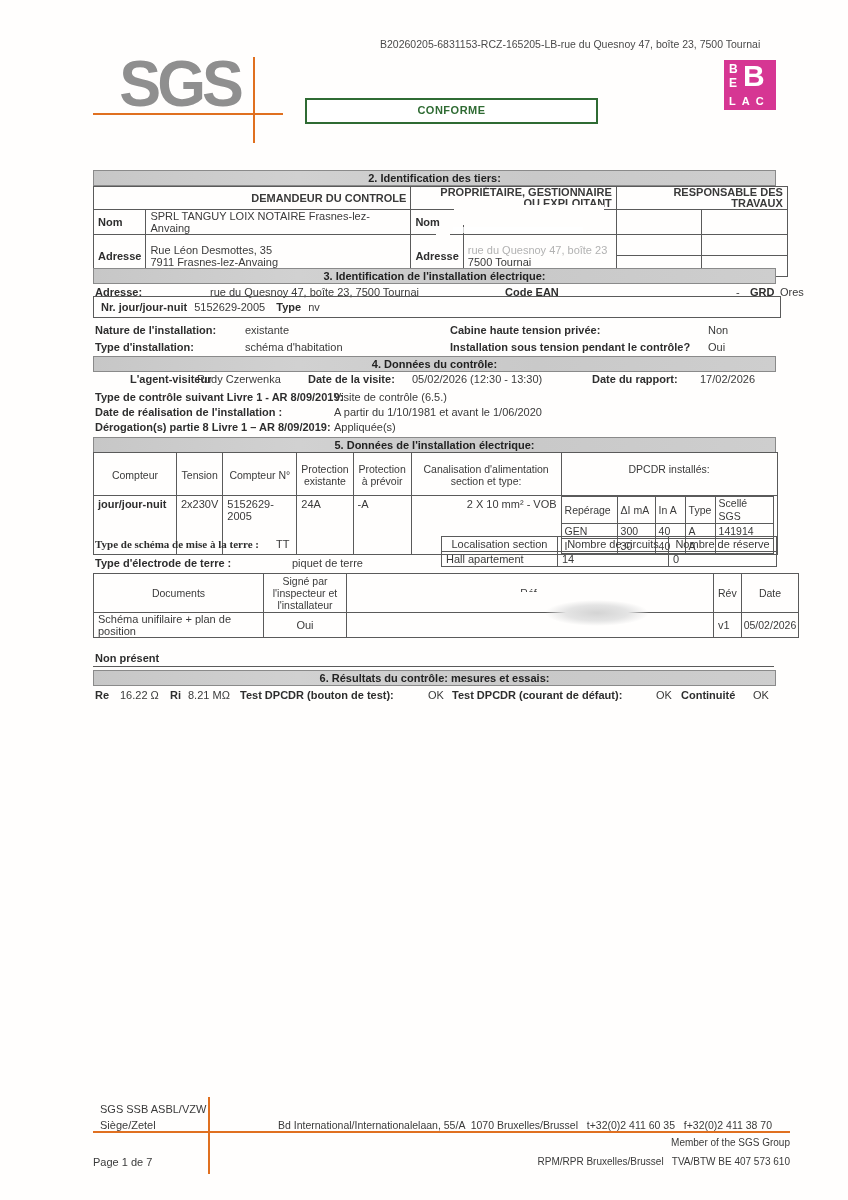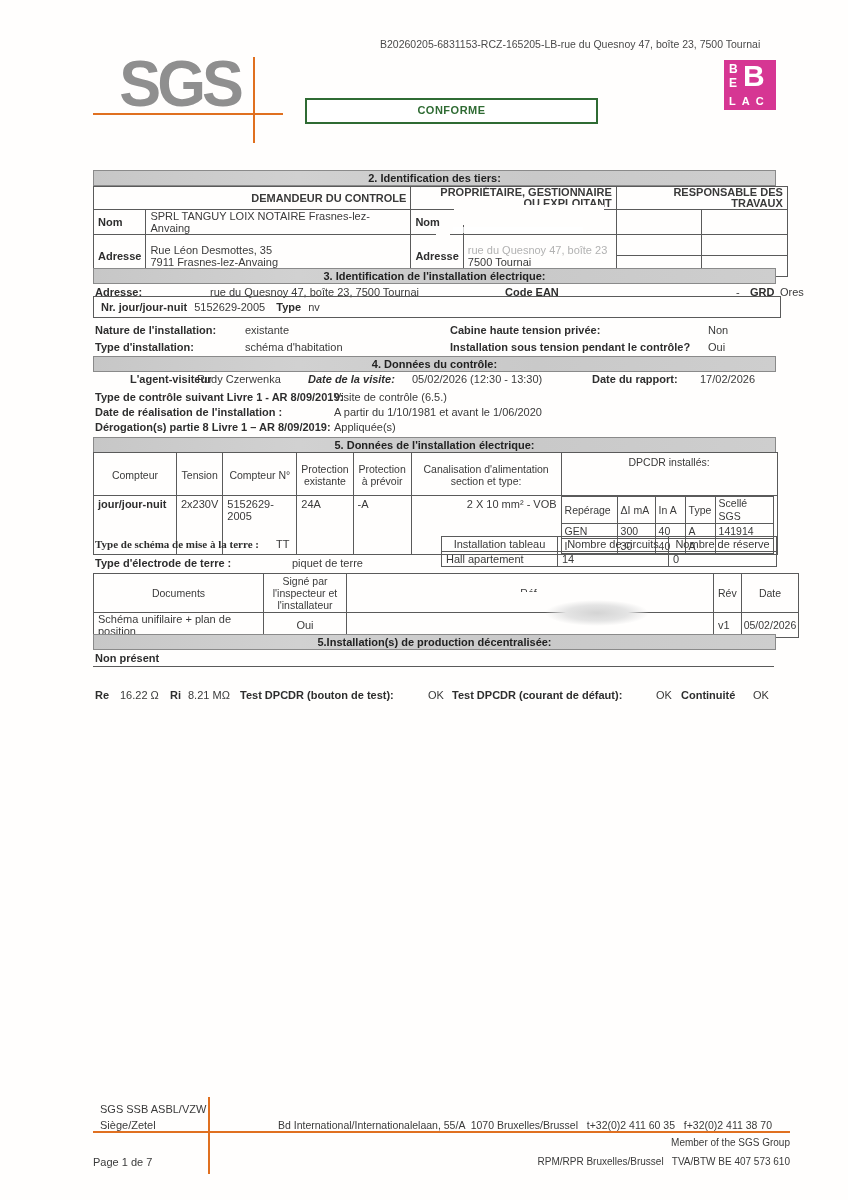--- a/index.html
+++ b/index.html
@@ -148,21 +148,21 @@
   <span class="abs b" style="left:450px;top:324px;">Cabine haute tension privée:</span>
   <span class="abs" style="left:708px;top:324px;">Non</span>
   <span class="abs b" style="left:95px;top:341px;">Type d'installation:</span>
   <span class="abs" style="left:245px;top:341px;">schéma d'habitation</span>
   <span class="abs b" style="left:450px;top:341px;">Installation sous tension pendant le contrôle?</span>
   <span class="abs" style="left:708px;top:341px;">Oui</span>
 
   <div class="abs secbar" style="top:356px;">4. Données du contrôle:</div>
   <span class="abs b" style="left:95px;top:373px;margin-left:35px;">L'agent-visiteur</span>
   <span class="abs" style="left:197px;top:373px;">Rudy Czerwenka</span>
-  <span class="abs b" style="left:308px;top:373px;font-style:italic;">Date de la visite:</span>
+  <span class="abs b" style="left:308px;top:373px;">Date de la visite:</span>
   <span class="abs" style="left:412px;top:373px;">05/02/2026 (12:30 - 13:30)</span>
   <span class="abs b" style="left:592px;top:373px;">Date du rapport:</span>
   <span class="abs" style="left:700px;top:373px;">17/02/2026</span>
   <span class="abs b" style="left:95px;top:391px;">Type de contrôle suivant Livre 1 - AR 8/09/2019:</span>
   <span class="abs" style="left:334px;top:391px;">Visite de contrôle (6.5.)</span>
   <span class="abs b" style="left:95px;top:406px;">Date de réalisation de l'installation :</span>
   <span class="abs" style="left:334px;top:406px;">A partir du 1/10/1981 et avant le 1/06/2020</span>
   <span class="abs b" style="left:95px;top:421px;">Dérogation(s) partie 8 Livre 1 – AR 8/09/2019:</span>
   <span class="abs" style="left:334px;top:421px;">Appliquée(s)</span>
 
@@ -178,21 +178,21 @@
         <col style="width:216px">
       </colgroup>
     <tbody>
         <tr style="height:43px">
       <td class="hd">Compteur</td>
       <td class="hd">Tension</td>
       <td class="hd">Compteur N°</td>
       <td class="hd">Protection existante</td>
       <td class="hd">Protection à prévoir</td>
       <td class="hd">Canalisation d'alimentation section et type:</td>
-      <td class="hd" style="vertical-align:top;padding-top:3px;">DPCDR installés:</td>
+      <td class="hd" style="vertical-align:top;padding-top:10px;">DPCDR installés:</td>
     </tr>
     <tr style="height:47px">
       <td class="b">jour/jour-nuit</td>
       <td>2x230V</td>
       <td>5152629-2005</td>
       <td>24A</td>
       <td>-A</td>
       <td style="text-align:right;">2 X 10 mm² - VOB</td>
       <td style="padding:0;">
         <table class="dpcdr">
@@ -238,21 +238,21 @@
   <span class="abs" style="left:276px;top:557px;padding-left:16px;">piquet de terre</span>
 
   <table class="abs loc">
     <colgroup>
         <col style="width:116px">
         <col style="width:111px">
         <col style="width:108px">
       </colgroup>
     <tbody>
         <tr>
-      <td class="hd">Installation tableau</td>
+      <td class="hd">Localisation section</td>
       <td class="hd">Nombre de circuits</td>
       <td class="hd">Nombre de réserve</td>
     </tr>
     <tr>
       <td>Hall apartement</td>
       <td>14</td>
       <td>0</td>
     </tr>
   </tbody>
     </table>
@@ -278,24 +278,24 @@
       <td style="text-align:center;">Oui</td>
       <td></td>
       <td>v1</td>
       <td style="padding:0 2px;text-align:center;font-size:10.5px;">05/02/2026</td>
     </tr>
   </tbody>
     </table>
   <div class="abs redact" style="left:400px;top:592px;width:300px;height:20px;"></div>
   <div class="abs smudge" style="left:545px;top:600px;"></div>
 
-  <div class="abs secbar" style="top:634px;">5.Installation(s) de production décentralisée:</div>
   <span class="abs b" style="left:95px;top:652px;">Non présent</span>
   <div class="abs hline" style="left:93px;top:666px;width:681px;"></div>
 
+  <div class="abs secbar" style="top:670px;">6. Résultats du contrôle: mesures et essais:</div>
   <span class="abs b" style="left:95px;top:689px;">Re</span>
   <span class="abs" style="left:120px;top:689px;">16.22 Ω</span>
   <span class="abs b" style="left:170px;top:689px;">Ri</span>
   <span class="abs" style="left:188px;top:689px;">8.21 MΩ</span>
   <span class="abs b" style="left:240px;top:689px;">Test DPCDR (bouton de test):</span>
   <span class="abs" style="left:428px;top:689px;">OK</span>
   <span class="abs b" style="left:452px;top:689px;">Test DPCDR (courant de défaut):</span>
   <span class="abs" style="left:656px;top:689px;">OK</span>
   <span class="abs b" style="left:681px;top:689px;">Continuité</span>
   <span class="abs" style="left:753px;top:689px;">OK</span>

